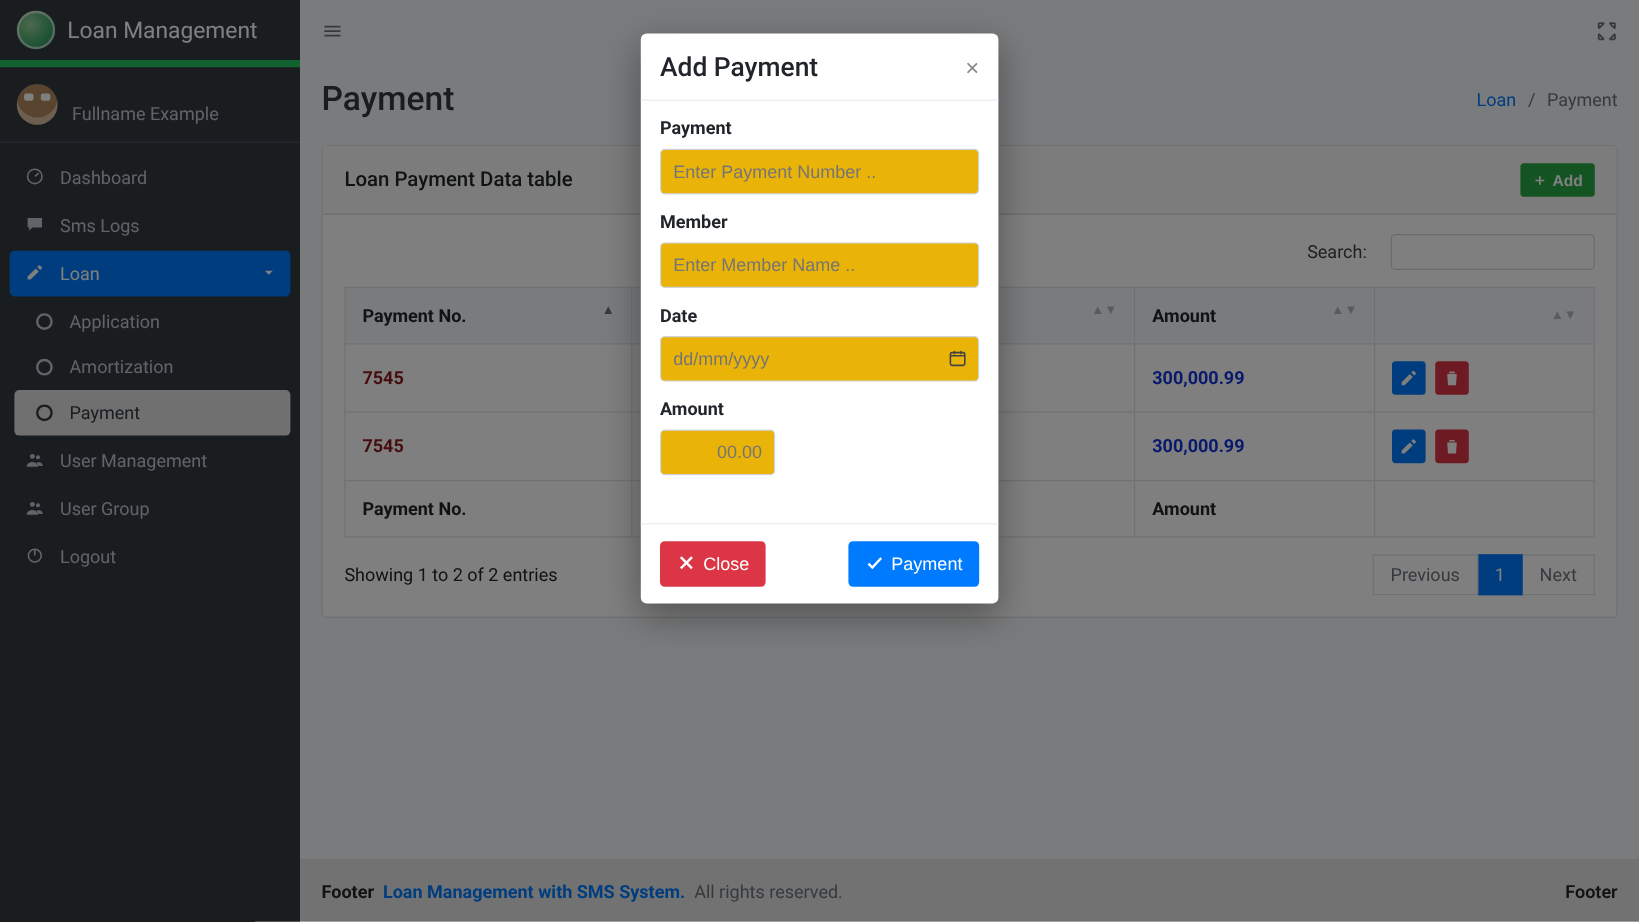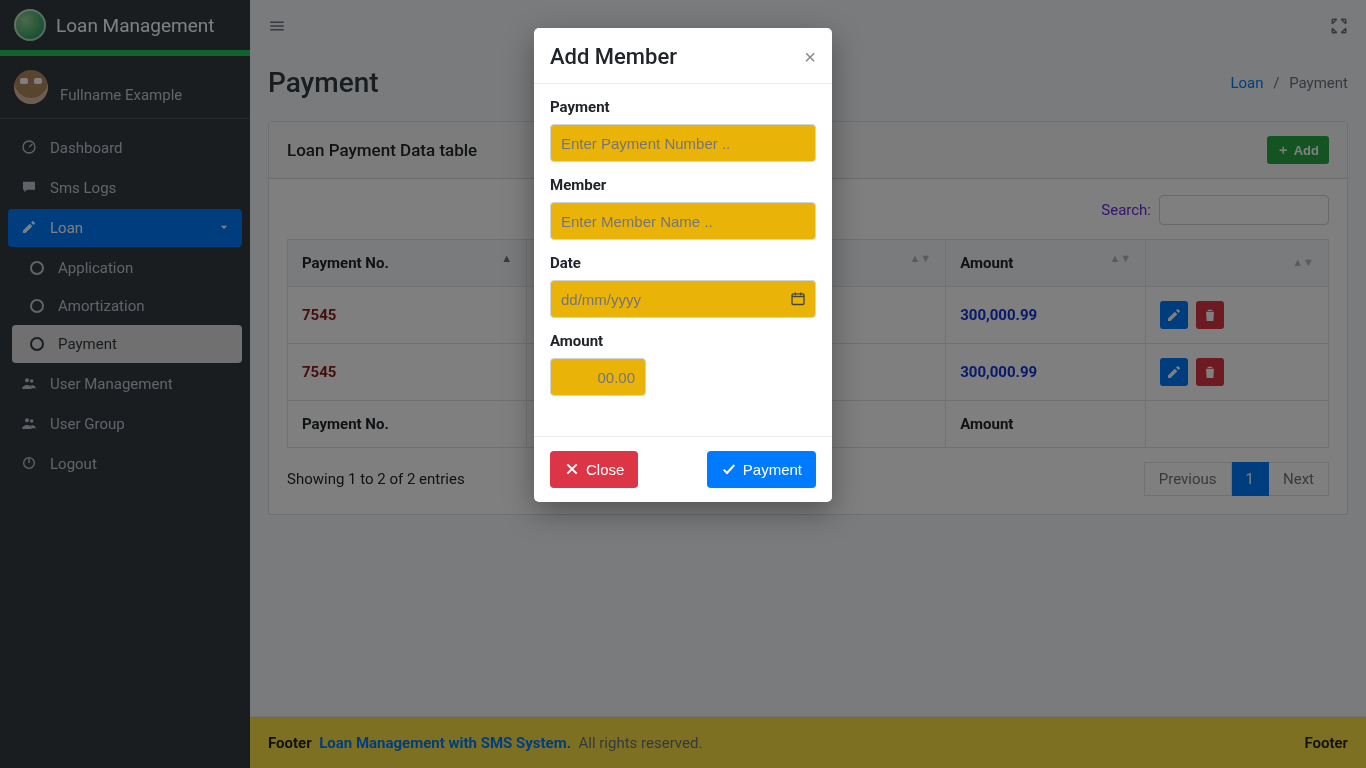--- a/index.html
+++ b/index.html
@@ -41,21 +41,21 @@
   .breadcrumb .cur { color: #6c757d; }
 
   .card { margin: 0 18px; border: 1px solid rgba(0,0,0,.125); border-radius: 4px; background: #fff; }
   .card-header { display: flex; align-items: center; padding: 14px 18px; border-bottom: 1px solid rgba(0,0,0,.125); background: #f8f9fa; }
   .card-title { font-size: 17px; color: #212529; font-weight: 500; }
   .btn-add { margin-left: auto; background: #28a745; color: #fff; border: 0; border-radius: 3px; padding: 5px 10px; font-size: 13px; font-weight: 600; cursor: pointer; display: inline-flex; align-items: center; }
   .btn-add .plus { font-weight: 700; margin-right: 4px; }
 
   .card-body { padding: 16px 18px 18px 18px; }
   .search-row { display: flex; justify-content: flex-end; align-items: center; margin-bottom: 14px; }
-  .search-row label { margin-right: 8px; color: #6d28d9; font-size: 15px; }
+  .search-row label { margin-right: 20px; color: #404040; font-size: 15px; }
   .search-row input { width: 170px; height: 30px; border: 1px solid #ced4da; border-radius: 4px; padding: 0 8px; }
 
   table.data { width: 100%; border-collapse: collapse; font-size: 15px; }
   table.data th, table.data td { border: 1px solid #dee2e6; padding: 14px 14px; text-align: left; }
   table.data thead th { background: #f4f6f9; font-weight: 700; position: relative; }
   .sort { float: right; color: #b5b7ba; font-size: 11px; line-height: 10px; }
   .sort.up { color: #6c757d; }
   tfoot th { font-weight: 700; }
 
   td.payno a { color: #8b1a1a; font-weight: 700; text-decoration: none; }
@@ -67,21 +67,21 @@
   .iconbtn.del  { background: #dc3545; }
 
   .table-footer { display: flex; align-items: center; margin-top: 14px; }
   .table-info { color: #212529; font-size: 15px; }
   .pagination { margin-left: auto; display: flex; }
   .pagination .pg { border: 1px solid #dee2e6; padding: 7px 14px; font-size: 15px; color: #6c757d; background: #fff; cursor: pointer; }
   .pagination .pg + .pg { border-left: 0; }
   .pagination .pg.active { background: #007bff; color: #fff; border-color: #007bff; }
 
   
-  .page-footer { position: absolute; left: 250px; right: 0; bottom: 0; height: 52px; border-top: 1px solid #dee2e6; background: #fde047; display: flex; align-items: center; padding: 0 18px; font-size: 15px; color: #6c757d; }
+  .page-footer { position: absolute; left: 250px; right: 0; bottom: 0; height: 52px; border-top: 1px solid #dee2e6; background: #e5e5e5; display: flex; align-items: center; padding: 0 18px; font-size: 15px; color: #6c757d; }
   .page-footer strong { color: #212529; }
   .page-footer a { color: #007bff; font-weight: 700; text-decoration: none; }
   .page-footer .right { margin-left: auto; color: #212529; font-weight: 600; }
 
   
   .modal-backdrop { position: absolute; inset: 0; background: rgba(0,0,0,0.5); }
   .modal { position: absolute; left: 50%; top: 28px; transform: translateX(-50%); width: 298px; background: #fff; border-radius: 5px; box-shadow: 0 10px 30px rgba(0,0,0,0.35); }
   .modal-header { display: flex; align-items: center; padding: 16px 16px 14px 16px; border-bottom: 1px solid #e9ecef; }
   .modal-title { font-size: 22px; font-weight: 500; color: #212529; }
   .modal-close { margin-left: auto; color: #888; font-size: 20px; line-height: 1; cursor: pointer; background: none; border: 0; }
@@ -329,21 +329,21 @@
 <footer class="page-footer">
   <span><strong>Footer</strong>
   &nbsp;<a href="#">Loan Management with SMS System.</a>
   &nbsp;<span>All rights reserved.</span></span>
   <span class="right">Footer</span>
 </footer>
 
 <div class="modal-backdrop"></div>
 <div class="modal">
   <div class="modal-header">
-    <span class="modal-title">Add Member</span>
+    <span class="modal-title">Add Payment</span>
     <button class="modal-close">×</button>
   </div>
   <div class="modal-body">
     <div class="form-group">
       <label>Payment</label>
       <input class="form-control" type="text" placeholder="Enter Payment Number .." style="">
     </div>
     <div class="form-group">
       <label>Member</label>
       <input class="form-control" type="text" placeholder="Enter Member Name .." style="">

